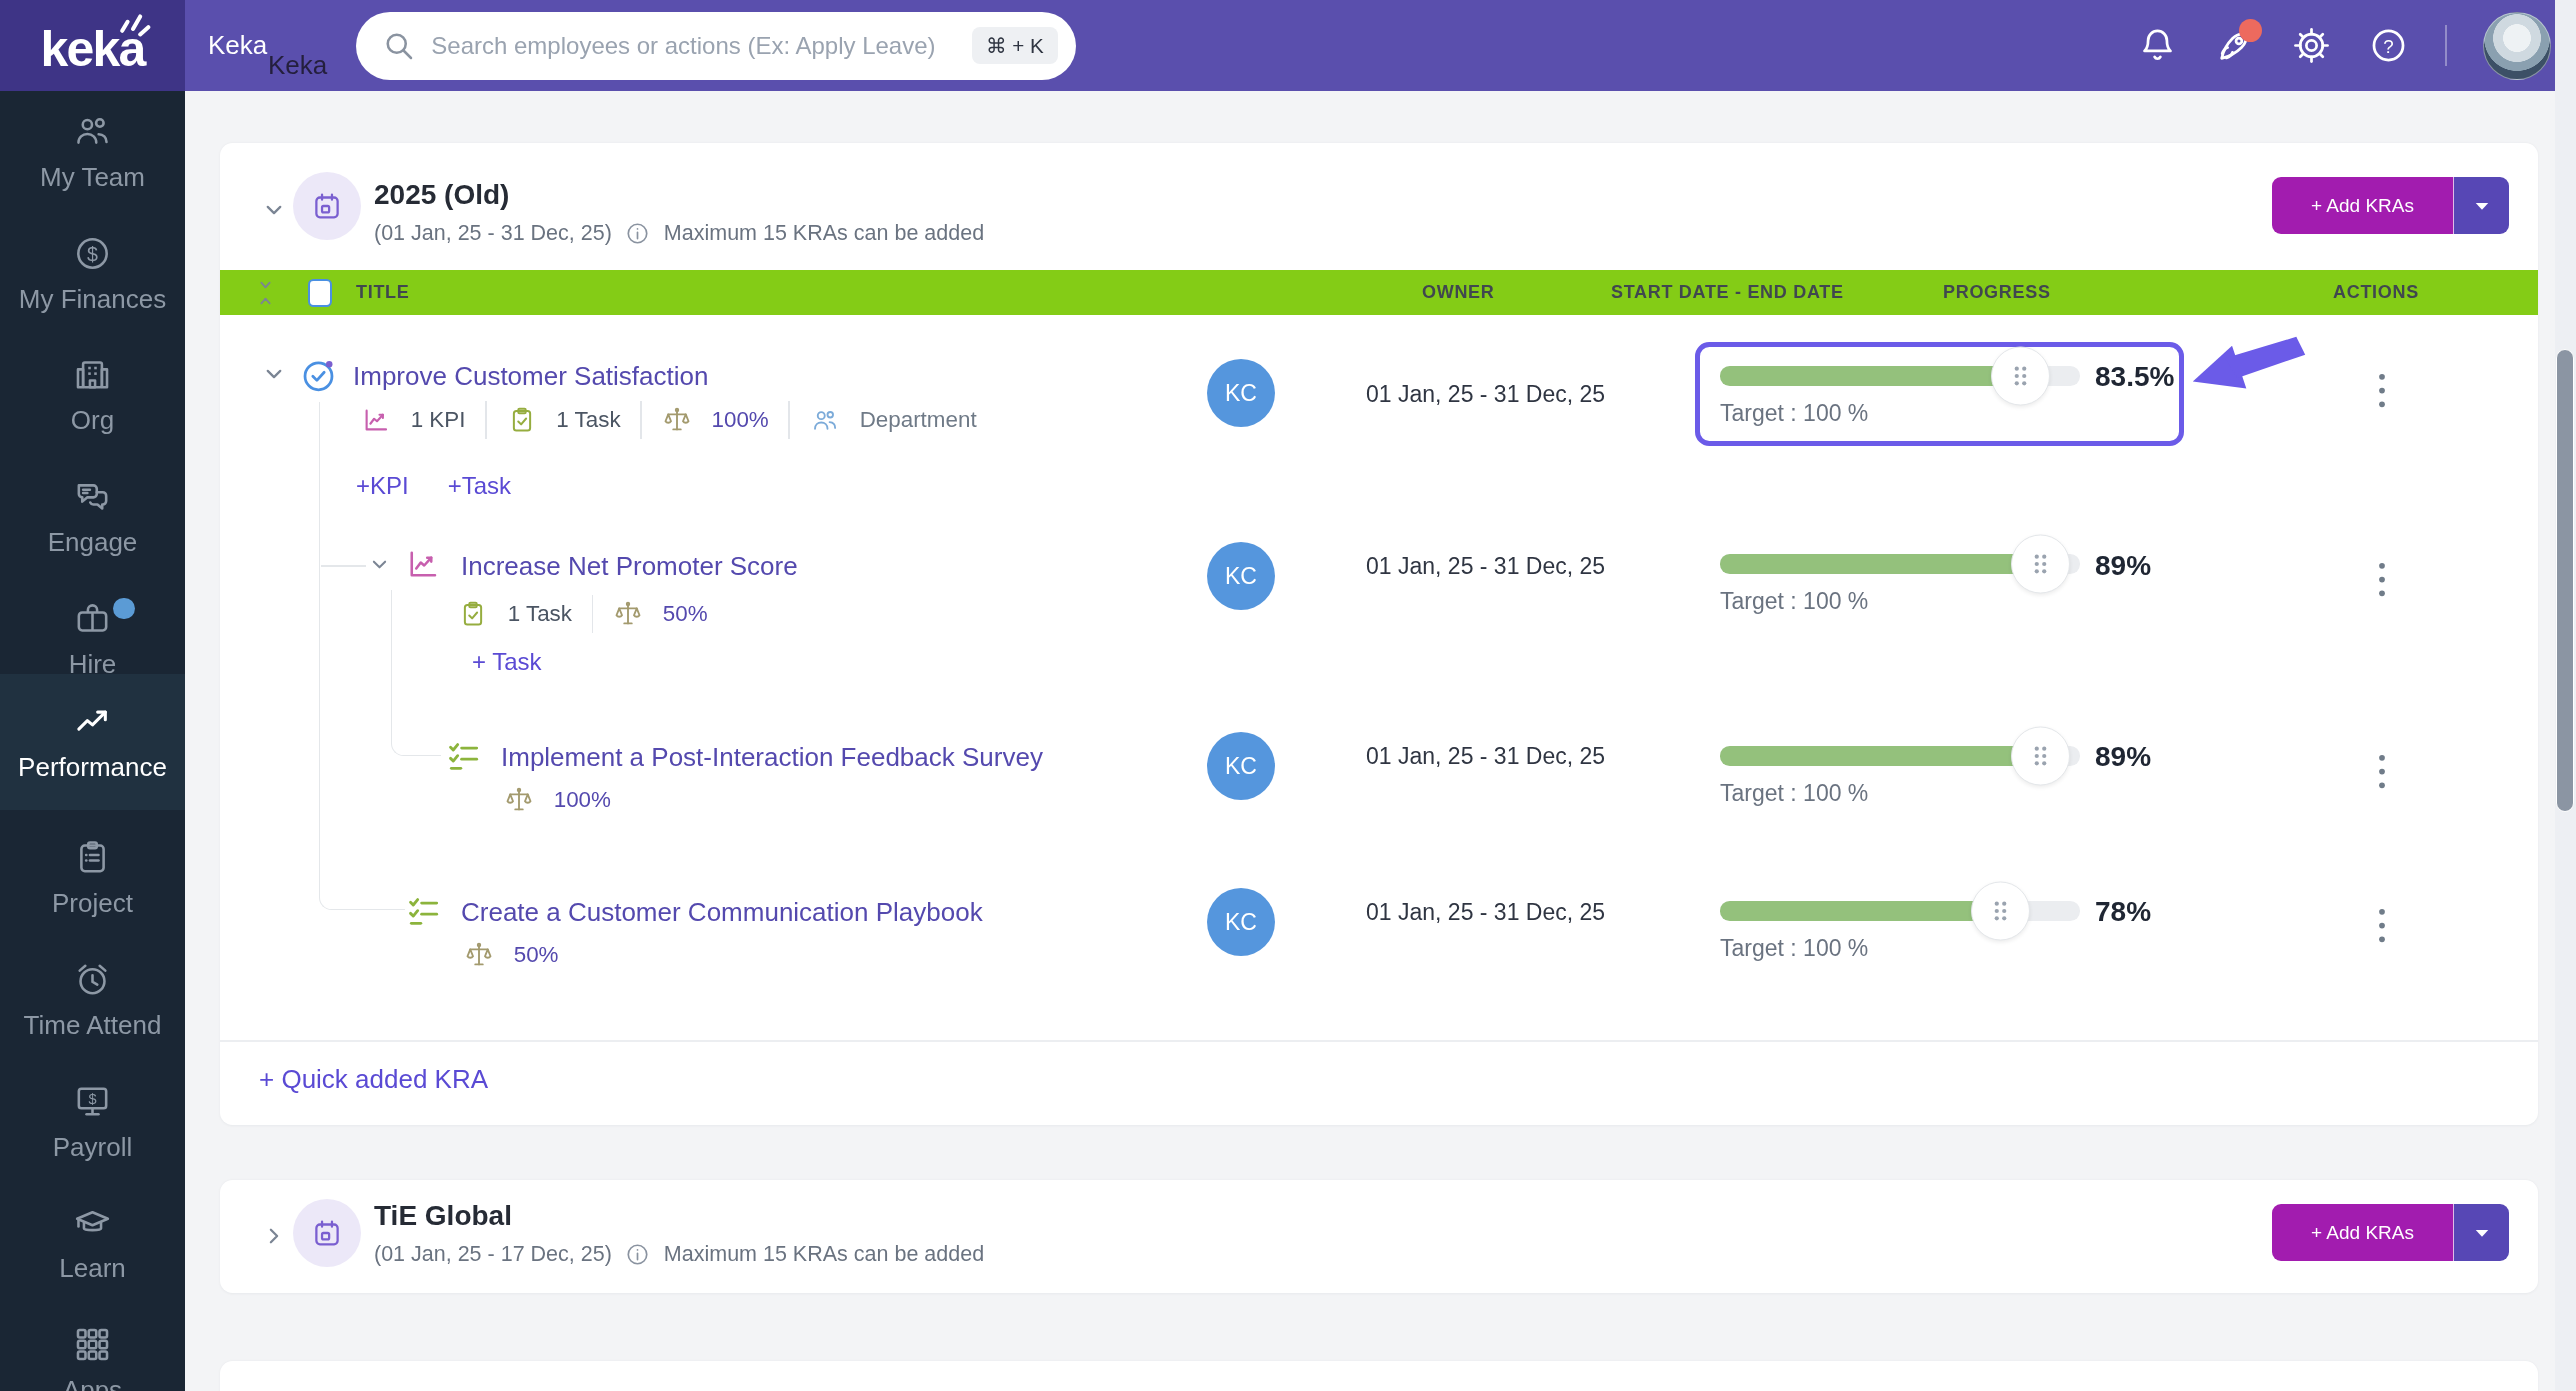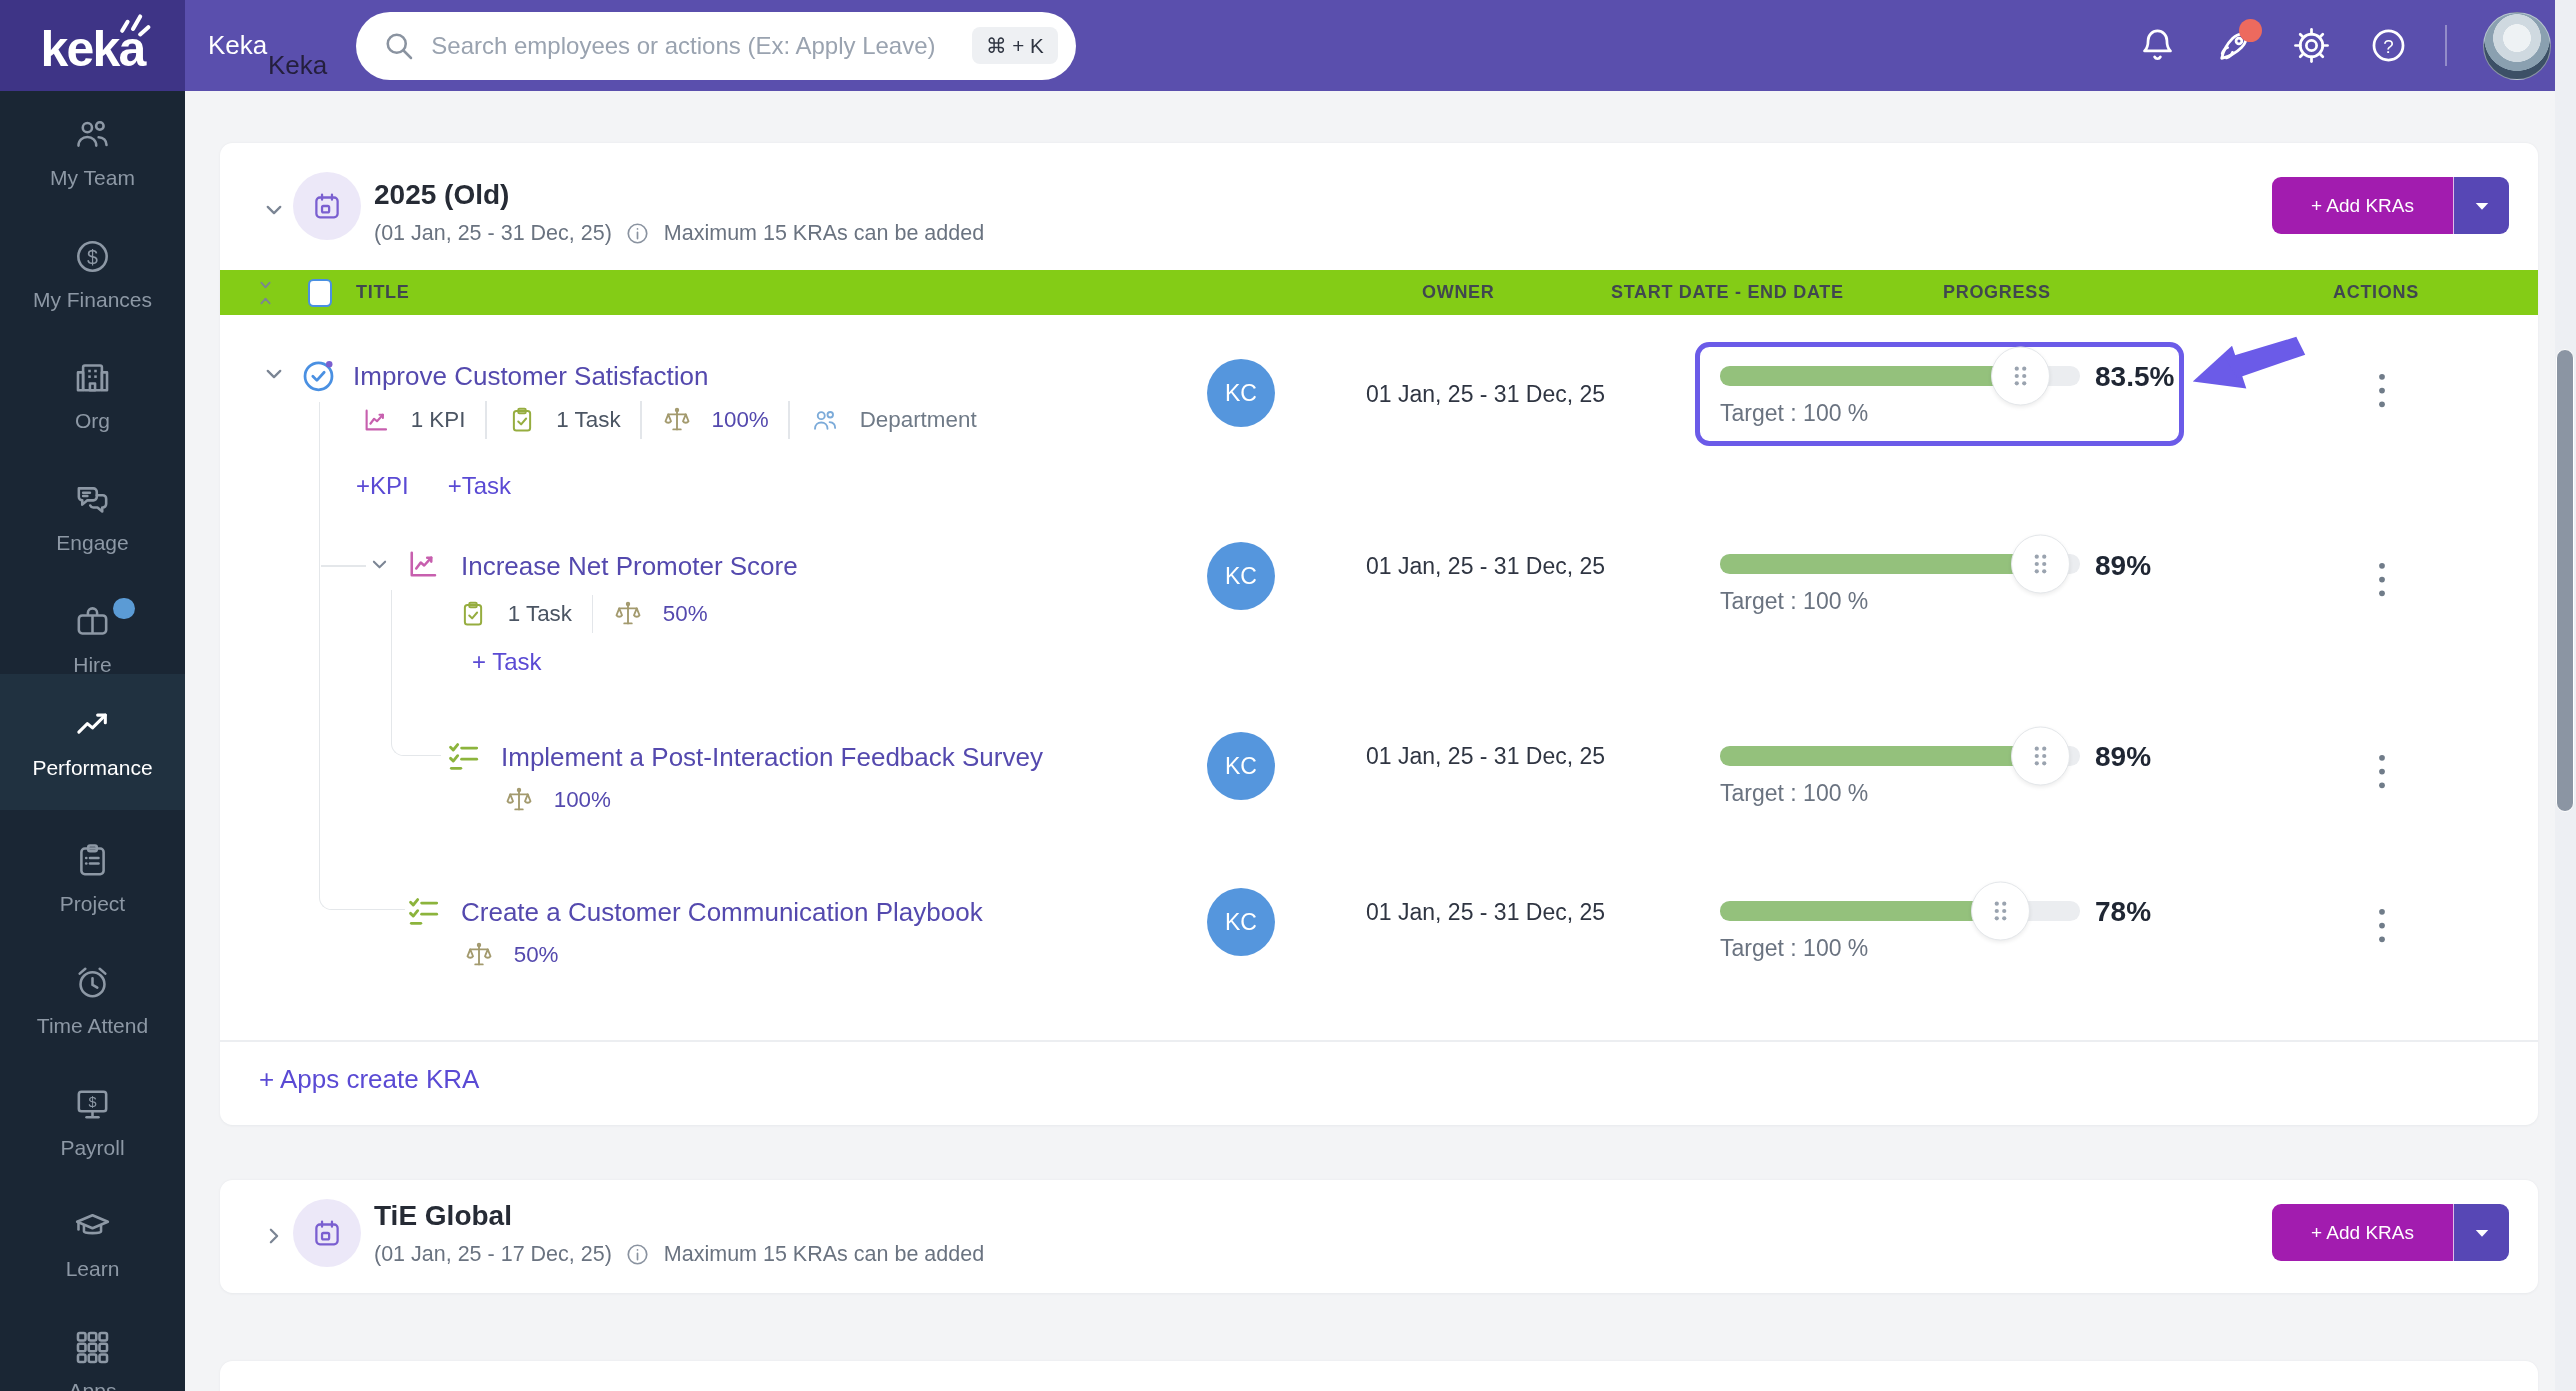--- a/index.html
+++ b/index.html
@@ -21,21 +21,21 @@
   .tico { width:41px; height:41px; color:#ffffff; position:relative; }
   .tico svg { width:41px; height:41px; }
   .red-dot { position:absolute; right:-7.2px; top:-6.3px; width:23px; height:23px; border-radius:50%; background:#ed6a5e; }
   .top-divider { width:1.8px; height:41px; background:rgba(255,255,255,.35); }
   .avatar-photo { width:68px; height:68px; border-radius:50%; background:radial-gradient(circle at 50% 38%, #eef2f4 0 26%, #cfd9e0 27% 45%, #8aa0b0 46% 62%, #3c5066 63%); border:1.8px solid rgba(255,255,255,.4); }
 
   
   .sidebar { position:absolute; left:0; top:91px; width:185px; height:1301px; background:#1a2634; z-index:20; }
   .side-item { position:absolute; left:0; width:185px; height:122px; display:flex; flex-direction:column; align-items:center; justify-content:center; gap:10.7px; color:#8d98a5; cursor:pointer; }
   .side-item svg { width:41px; height:41px; }
-  .side-item .slabel { font-size:21px; }
+  .side-item .slabel { font-size:26px; }
   .side-item.active { background:#203140; color:#ffffff; height:136px; }
   .badge-dot { position:absolute; left:113px; top:19.7px; width:21.5px; height:21.5px; border-radius:50%; background:#5b9bd5; }
 
   
   .main { position:absolute; left:185px; top:91px; width:2391px; height:1301px; background:#f3f4f6; }
   .card { position:absolute; left:35px; width:2318px; background:#ffffff; border-radius:12.5px; box-shadow:0 0.9px 2.7px rgba(20,30,50,.05); }
   .card1 { top:52px; height:982px; }
   .card2 { top:1089px; height:113px; }
   .card3 { top:1270px; height:143px; }
 
@@ -629,21 +629,21 @@
           </div>
       </div>
     </div>
     <div class="pct" style="left:1875px; top:753px">78%</div>
     <div class="target" style="left:1500px; top:792px">Target : 100 %</div>
     <svg class="kebab" style="left:2147px; top:760px" viewBox="0 0 34 50" width="30" height="45">
         <use href="#i-kebab"></use>
       </svg>
 
     <div class="hdivider"></div>
-    <div class="quick-link">+ Apps create KRA</div>
+    <div class="quick-link">+ Quick added KRA</div>
   </div>
 
   <div class="card card2">
     <svg class="sec-chevron" style="top:41px" viewBox="0 0 34 34" width="30" height="30">
         <use href="#i-chevright"></use>
       </svg>
     <div class="cal-circle" style="left:73px; top:19px">
         <svg viewBox="0 0 38 38" width="34" height="34">
           <use href="#i-calendar"></use>
         </svg>

